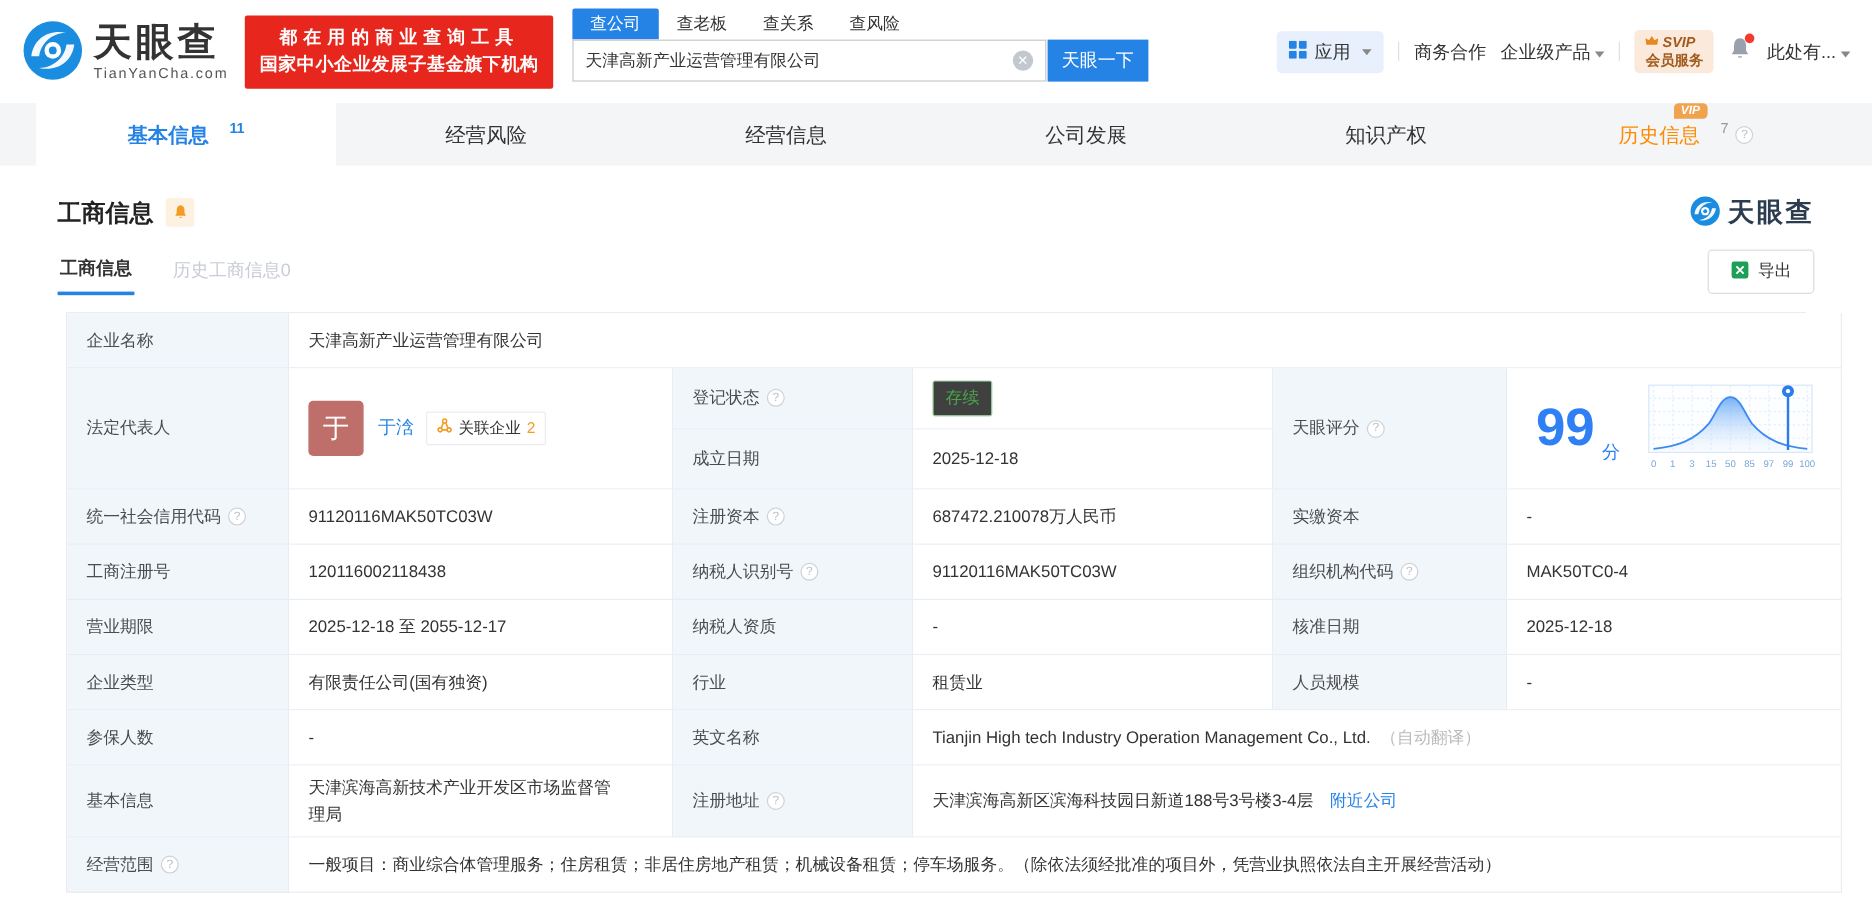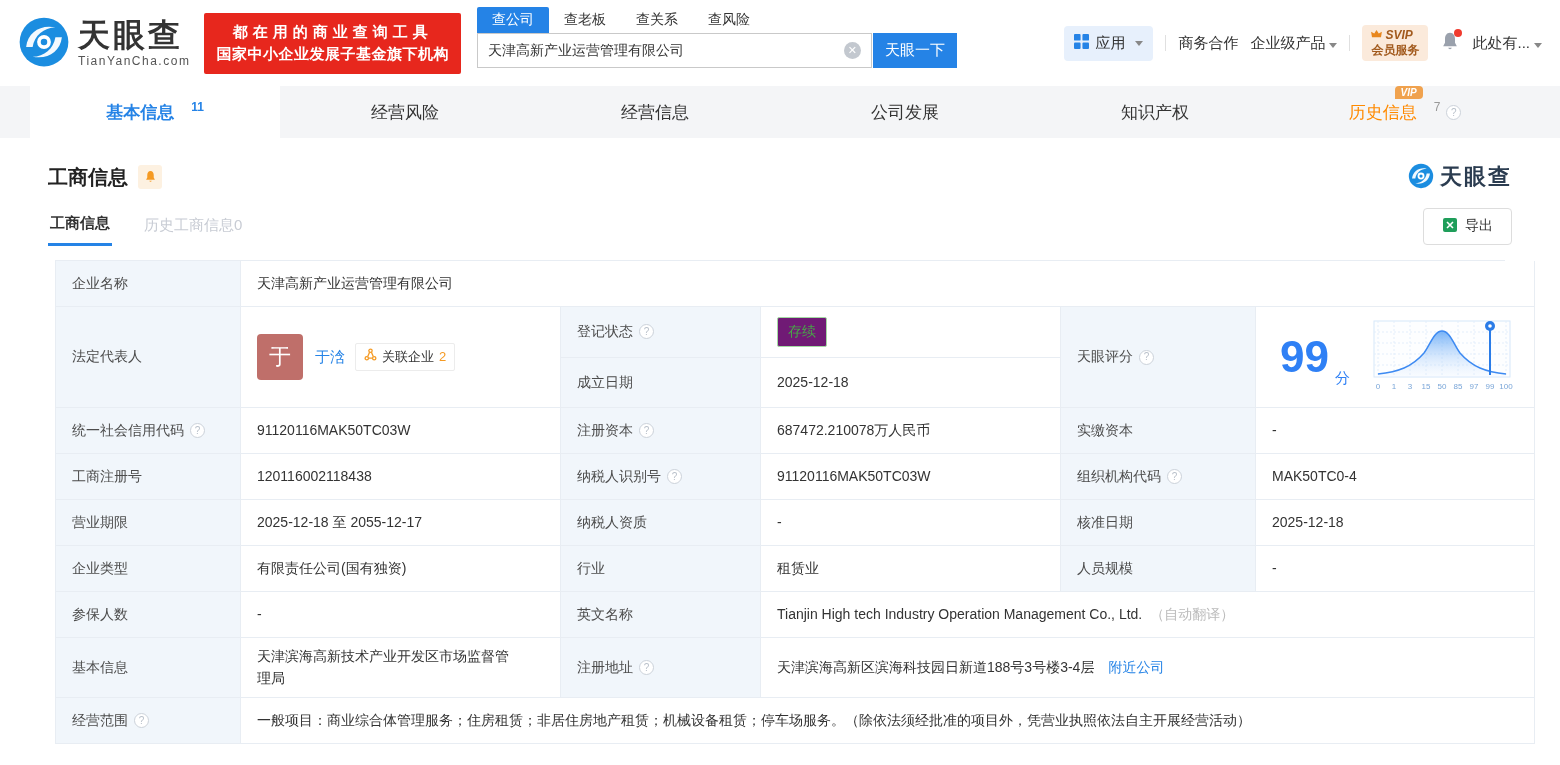--- a/index.html
+++ b/index.html
@@ -81,21 +81,21 @@
   .cell.label{background:var(--label-bg); color:#4c4c4c;}
   .span5{grid-column:span 5;}
   .span3{grid-column:span 3;}
   .rs2{grid-row:span 2;}
   .avatar{width:46px; height:46px; border-radius:4px; background:#bf6f6a; color:#fff; font-size:22px;
     display:flex; align-items:center; justify-content:center; margin-right:12px; flex:none; cursor:pointer;}
   .rep-name{color:var(--blue); font-size:15px; cursor:pointer; margin-right:10px;}
   .rel-badge{border:1px solid #ececec; border-radius:2px; padding:3px 8px; display:inline-flex;
     align-items:flex-start; gap:5px; font-size:13px; cursor:pointer; background:#fff;}
   .rel-badge .cnt{color:var(--bell-orange);}
-  .status-badge{color:#48a648; background:#701a75; border:1px solid #a3d9a3; border-radius:2px;
+  .status-badge{color:#48a648; background:#404040; border:1px solid #a3d9a3; border-radius:2px;
     padding:3px 10px; font-size:14px;}
   .score-cell{gap:14px; padding-left:24px;}
   .score-num{font-size:44px; font-weight:bold; color:var(--blue-bright); line-height:1;}
   .score-unit{font-size:15px; color:var(--blue-bright); align-self:flex-end; margin:0 4px 10px -8px;}
   .note{color:#bbb; margin-left:8px;}
   .addr-link{color:var(--blue); margin-left:14px; cursor:pointer; white-space:nowrap;}
   .w250{max-width:252px; display:inline-block;}
   .lbl-flex{display:inline-flex; align-items:center;}
 </style>
 </head>

